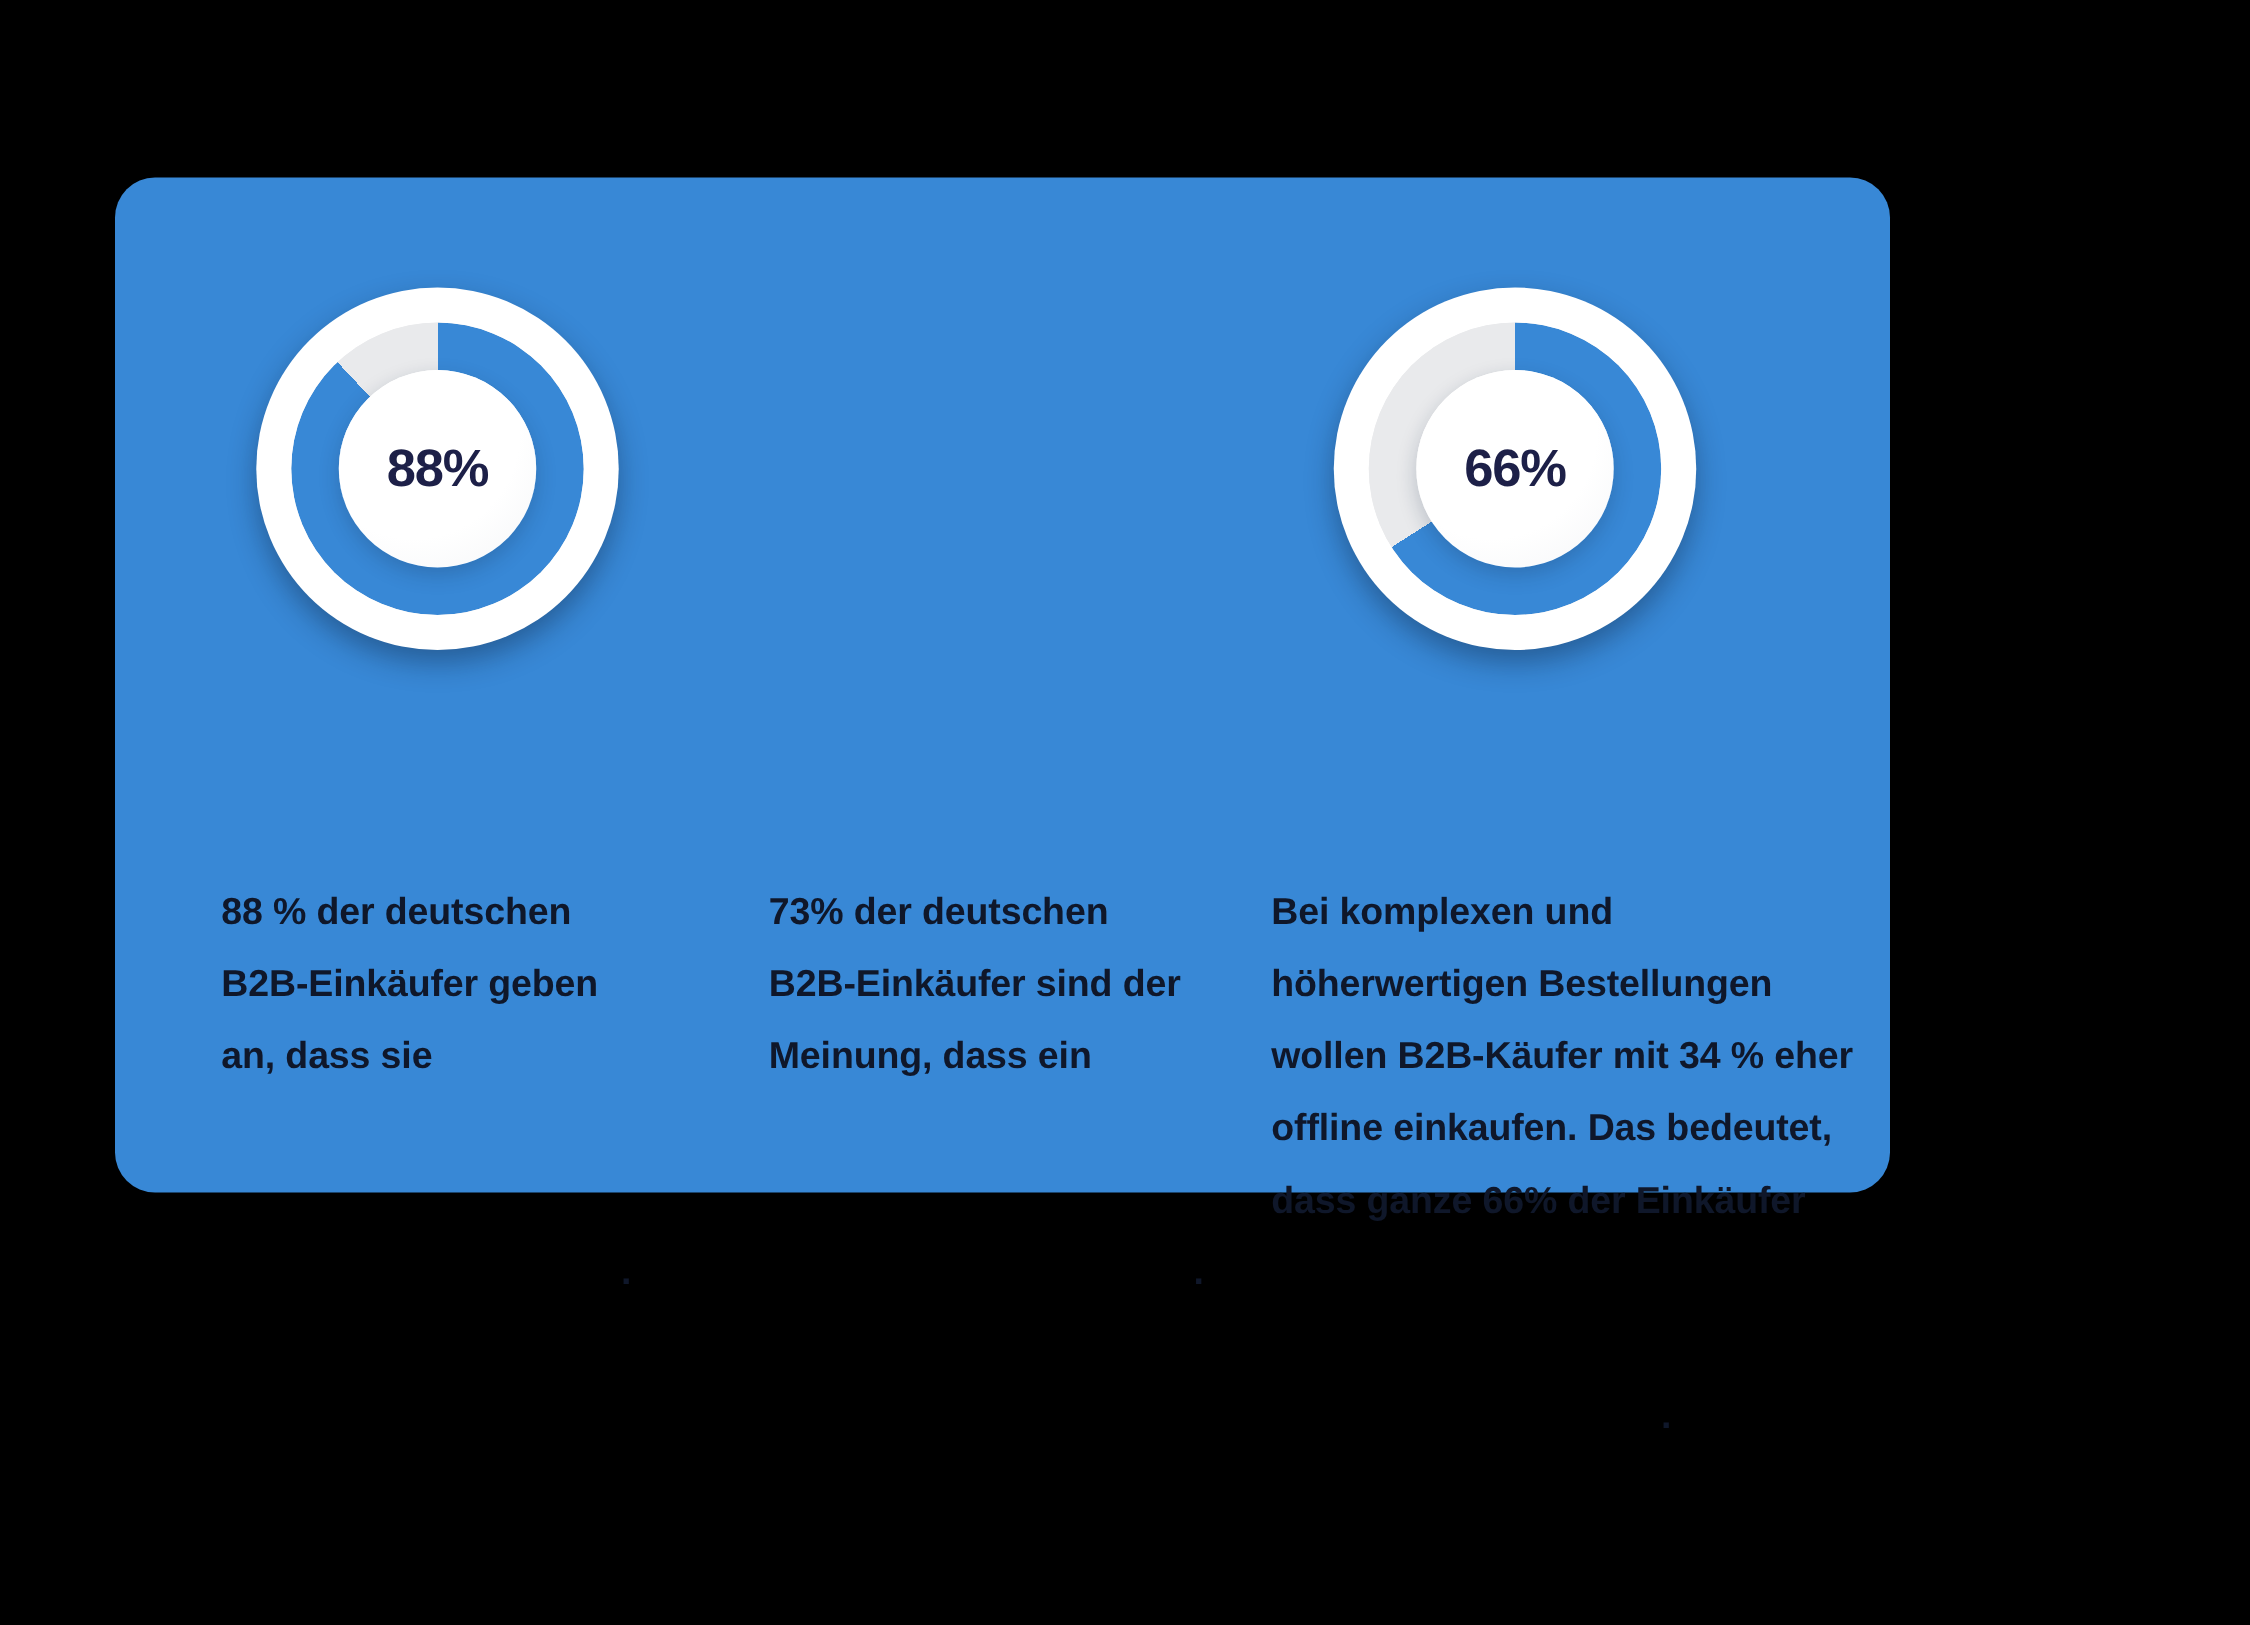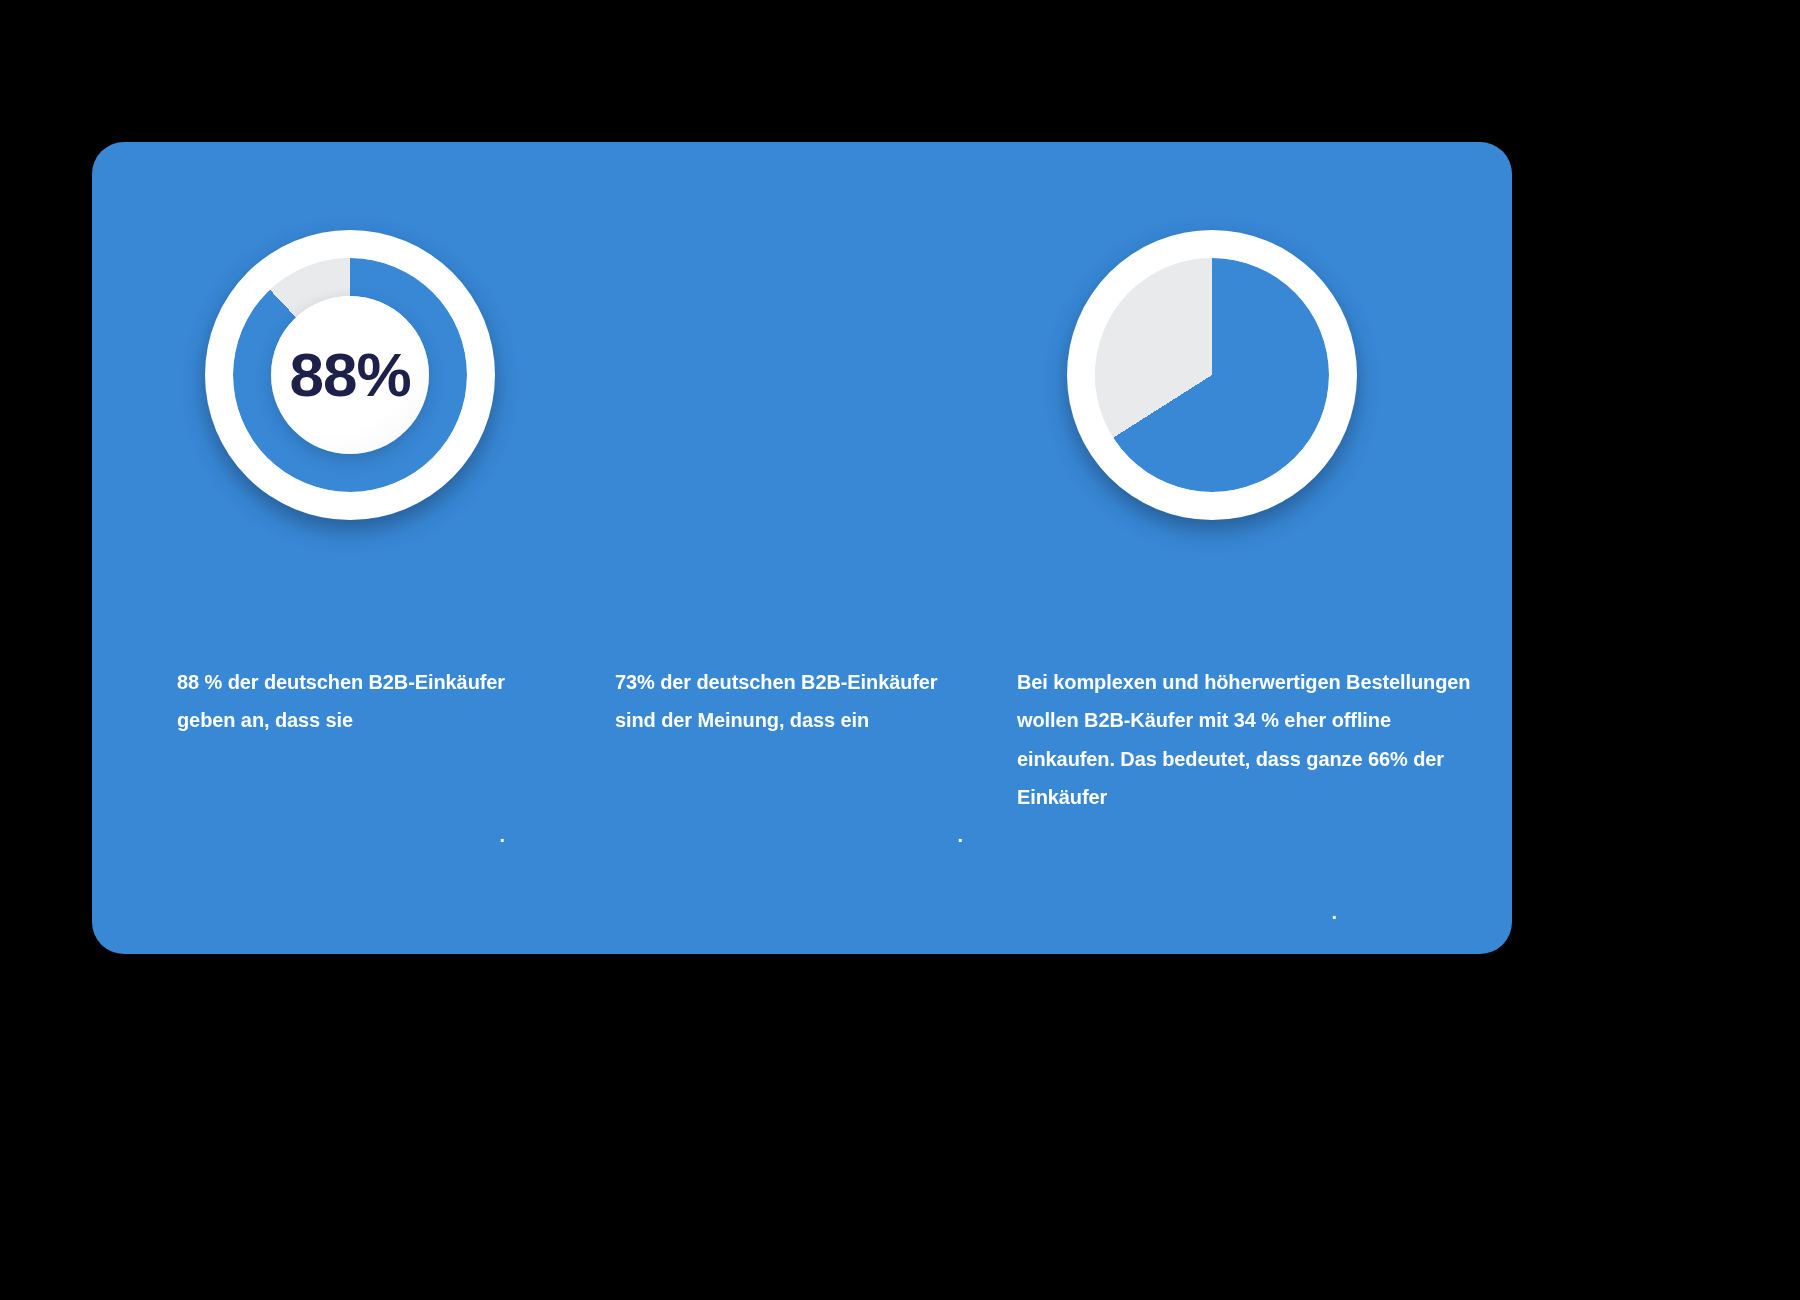--- a/index.html
+++ b/index.html
@@ -89,34 +89,34 @@
     box-shadow: 0 6px 16px rgba(20, 35, 65, 0.22),
                 inset 0 1px 0 rgba(255,255,255,0.9);
     display: flex;
     align-items: center;
     justify-content: center;
   }
 
   .gauge-value {
     font-family: "Liberation Sans", sans-serif;
     font-weight: bold;
-    font-size: 62px;
+    font-size: 42px;
     letter-spacing: -1px;
     color: #1d2048;
     line-height: 1;
   }
 
   
   .copy {
     position: absolute;
     font-family: "Liberation Sans", sans-serif;
     font-weight: bold;
-    font-size: 20px;
+    font-size: 30px;
     line-height: 1.92;
-    color: #ffffff;
+    color: #0f172a;
     letter-spacing: -0.1px;
     white-space: pre-wrap;
   }
 
   .copy.c0 { left: 85px;  top: 444px; width: 330px; }
   .copy.c1 { left: 503px; top: 444px; width: 330px; margin-left: 20px; }
   .copy.c2 { left: 925px; top: 444px; width: 470px; }
 
   .copy .tail {
     display: block;
@@ -149,20 +149,23 @@
           <span class="gauge-value">88%</span>
         </div>
       </div>
 
 
       <div class="gauge g2">
         <div class="gauge-outer"></div>
         <div class="gauge-ring">
           <div class="arc" style="background: conic-gradient(from 0deg, #3888d6 0% 66%, #e9eaec 66% 100%);"></div>
         </div>
+        <div class="gauge-inner">
+          <span class="gauge-value">66%</span>
+        </div>
       </div>
 
     </div>
 
     <div class="copy c0">
       <span class="tail">88 % der deutschen B2B-Einkäufer geben an, dass sie</span>
       <span class="orphan-dot">.</span>
     </div>
 
     <div class="copy c1">

